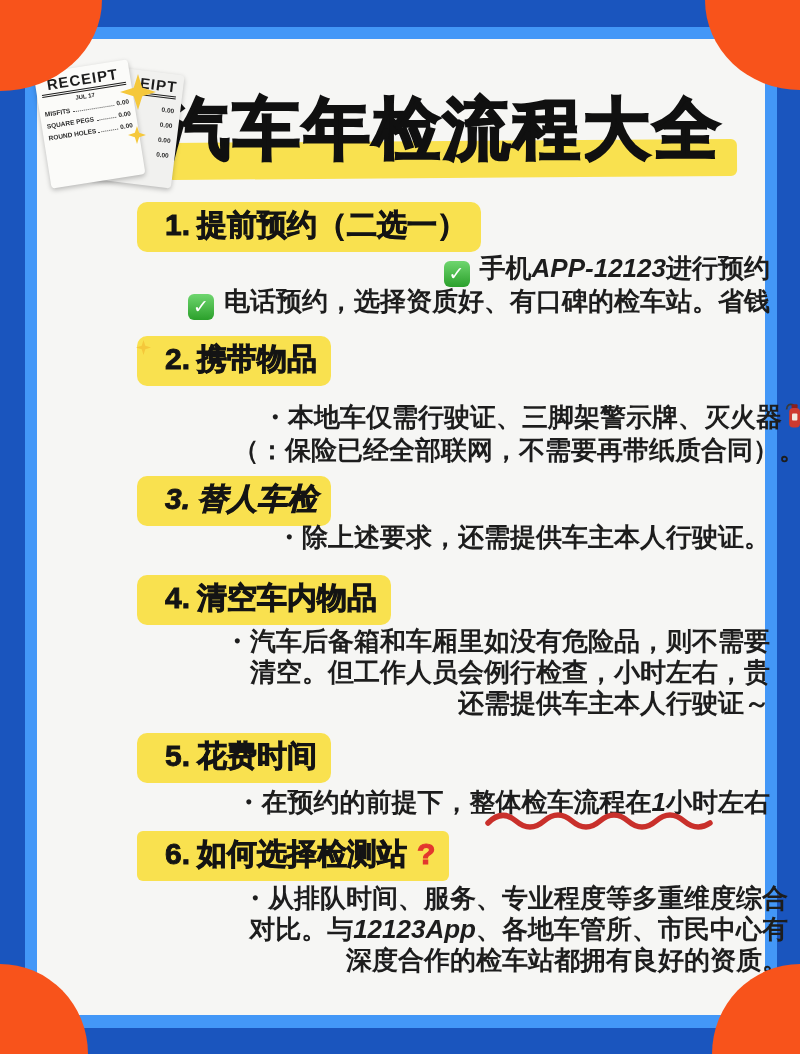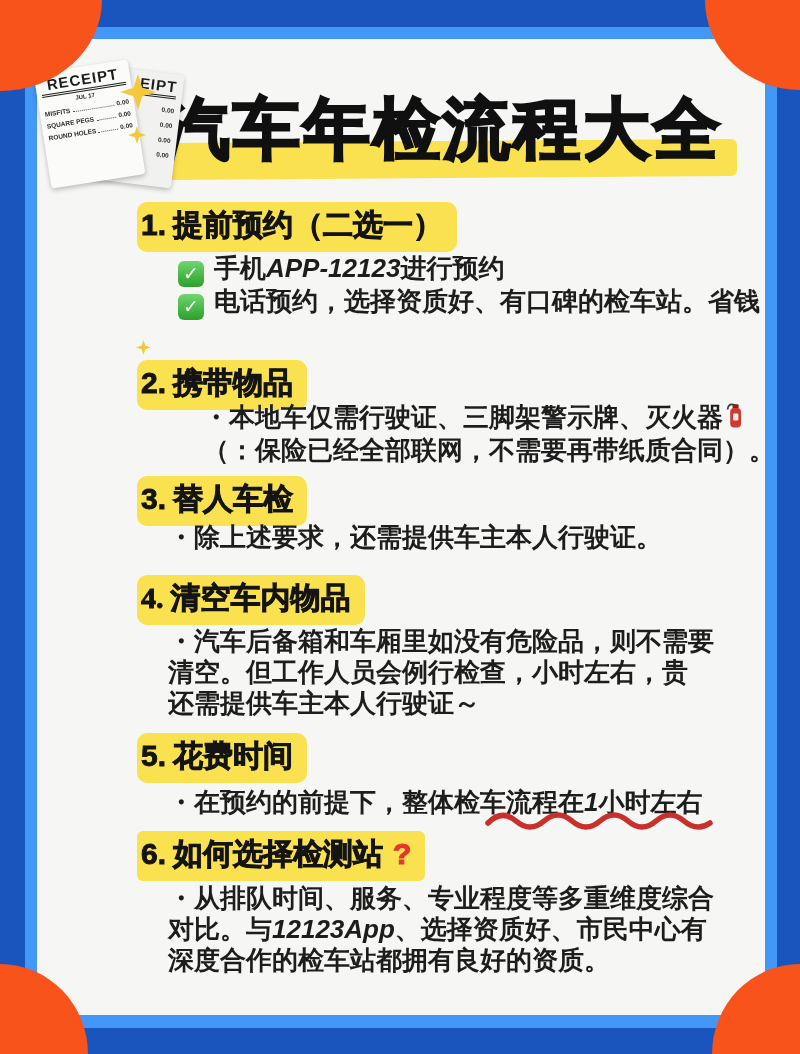--- a/index.html
+++ b/index.html
@@ -43,27 +43,27 @@
   .receipt-row .leader { flex:1; border-bottom:1px dotted #555; margin:0 2px 1px; }
   .back-val { font-size:6.5px; font-weight:bold; color:#2a2a2a; margin-top:8px; }
   .star { position:absolute; background:#F5C83B; z-index:3;
           clip-path:polygon(50% 0,62% 38%,100% 50%,62% 62%,50% 100%,38% 62%,0 50%,38% 38%); }
   .star.big { left:84px; top:18px; width:36px; height:36px; }
   .star.small { left:92px; top:70px; width:18px; height:18px; }
   .star.sec2 { left:136px; top:340px; width:15px; height:15px; z-index:6; }
 
   
   .sec-heading { position:absolute; left:137px; display:inline-block; background:#F9E14F;
-                 border-radius:10px; padding:3px 14px 6px 4px; font-size:30px; font-weight:800;
+                 border-radius:10px; padding:3px 14px 6px 28px; font-size:30px; font-weight:800;
                  color:#141414; -webkit-text-stroke:0.9px #141414; white-space:nowrap; z-index:4; }
   .sec-heading .num { margin-right:7px; }
   .sec-heading .qmark { color:#E3372E; -webkit-text-stroke:1.2px #E3372E; margin-left:10px; }
 
-  .body-block { position:absolute; left:168px; width:618px; font-size:26px; color:#1d1d1d;
-                font-weight:600; z-index:4; }
+  .body-block { position:absolute; left:152px; width:618px; font-size:26px; color:#1d1d1d;
+                font-weight:600; z-index:4;text-align:right; }
   .body-block p { line-height:33px; }
   .lh30 p { line-height:31px; }
   .em { font-weight:bold; font-style:italic; }
 
   .check-icon { display:inline-flex; width:26px; height:26px; border-radius:6px;
                 background:linear-gradient(#6FD66F,#2BA02B); color:#ffffff; font-size:19px;
                 font-weight:900; align-items:center; justify-content:center;
                 margin:0 10px 0 10px; transform:translateY(3px); }
 
   .ext-icon { display:inline-block; transform:translateY(3px); margin-left:2px; }
@@ -118,45 +118,45 @@
   <div class="body-block" style="top:252px;">
     <p>
       <span class="check-icon">✓</span><span>手机</span><span class="em">APP-12123</span><span>进行预约</span>
     </p>
     <p>
       <span class="check-icon">✓</span><span>电话预约，选择资质好、有口碑的检车站。省钱</span><br>
     </p>
   </div>
 
   <div class="star sec2"></div>
-  <div class="sec-heading" style="top:360px;">
+  <div class="sec-heading" style="top:336px;">
     <span class="num">2.</span><span>携带物品</span>
   </div>
   <div class="body-block" style="top:399px;margin-left:35px;">
     <p>
       <span>・本地车仅需行驶证、三脚架警示牌、灭火器</span><span class="ext-icon"><svg width="21" height="27" viewBox="0 0 21 27">
             <path d="M10 3.2 C5.5 1.2, 2.6 3.2, 2.6 7.5" stroke="#3a3a3a" stroke-width="1.8" fill="none"></path>
             <rect x="7.6" y="2.2" width="6" height="4.6" rx="1" fill="#8A1F1D"></rect>
             <rect x="5.2" y="6" width="10.8" height="19.4" rx="4" fill="#CE3A30"></rect>
             <rect x="8" y="11.5" width="5.4" height="7" rx="1" fill="#F2EAE0"></rect>
           </svg></span><br>
       <span>（：保险已经全部联网，不需要再带纸质合同）。</span>
     </p>
   </div>
 
-  <div class="sec-heading" style="top:476px;">
+  <div class="sec-heading" style="top:476px;font-style:italic;">
     <span class="num">3.</span><span>替人车检</span>
   </div>
   <div class="body-block" style="top:521px;">
     <p>
       <span>・除上述要求，还需提供车主本人行驶证。</span>
     </p>
   </div>
 
-  <div class="sec-heading" style="top:575px;font-family:Liberation Serif, serif;">
+  <div class="sec-heading" style="top:575px;">
     <span class="num">4.</span><span>清空车内物品</span>
   </div>
   <div class="body-block lh30" style="top:626px;font-family:Liberation Serif, serif;">
     <p>
       <span>・汽车后备箱和车厢里如没有危险品，则不需要</span><br>
       <span>清空。但工作人员会例行检查，小时左右，贵</span><br>
       <span>还需提供车主本人行驶证～</span>
     </p>
   </div>
 
@@ -168,24 +168,24 @@
       <span>・在预约的前提下，整体检车流程在</span><span class="em">1</span><span>小时左右</span>
     </p>
   </div>
   <svg class="squiggle" width="232" height="28" viewBox="0 0 232 28">
     <path d="M4 18 q14 -14 28 -2 q14 12 28 0 q14 -12 28 0 q14 12 28 0 q14 -12 28 0 q14 12 28 0 q14 -12 28 0 q13 11 26 2" fill="none" stroke="#C9302B" stroke-width="5.5" stroke-linecap="round"></path>
   </svg>
 
   <div class="sec-heading" style="top:831px;border-radius:6px;">
     <span class="num">6.</span><span>如何选择检测站</span><span class="qmark">?</span>
   </div>
-  <div class="body-block lh30" style="top:883px;">
+  <div class="body-block lh30" style="top:883px;margin-left:18px;">
     <p>
       <span>・从排队时间、服务、专业程度等多重维度综合</span><br>
-      <span>对比。与</span><span class="em">12123App</span><span>、选择资质好、市民中心有</span><br>
+      <span>对比。与</span><span class="em">12123App</span><span>、各地车管所、市民中心有</span><br>
       <span>深度合作的检车站都拥有良好的资质。</span>
     </p>
   </div>
 
   <div class="corner tl"></div>
   <div class="corner tr"></div>
   <div class="corner bl"></div>
   <div class="corner br"></div>
 
 </div>

